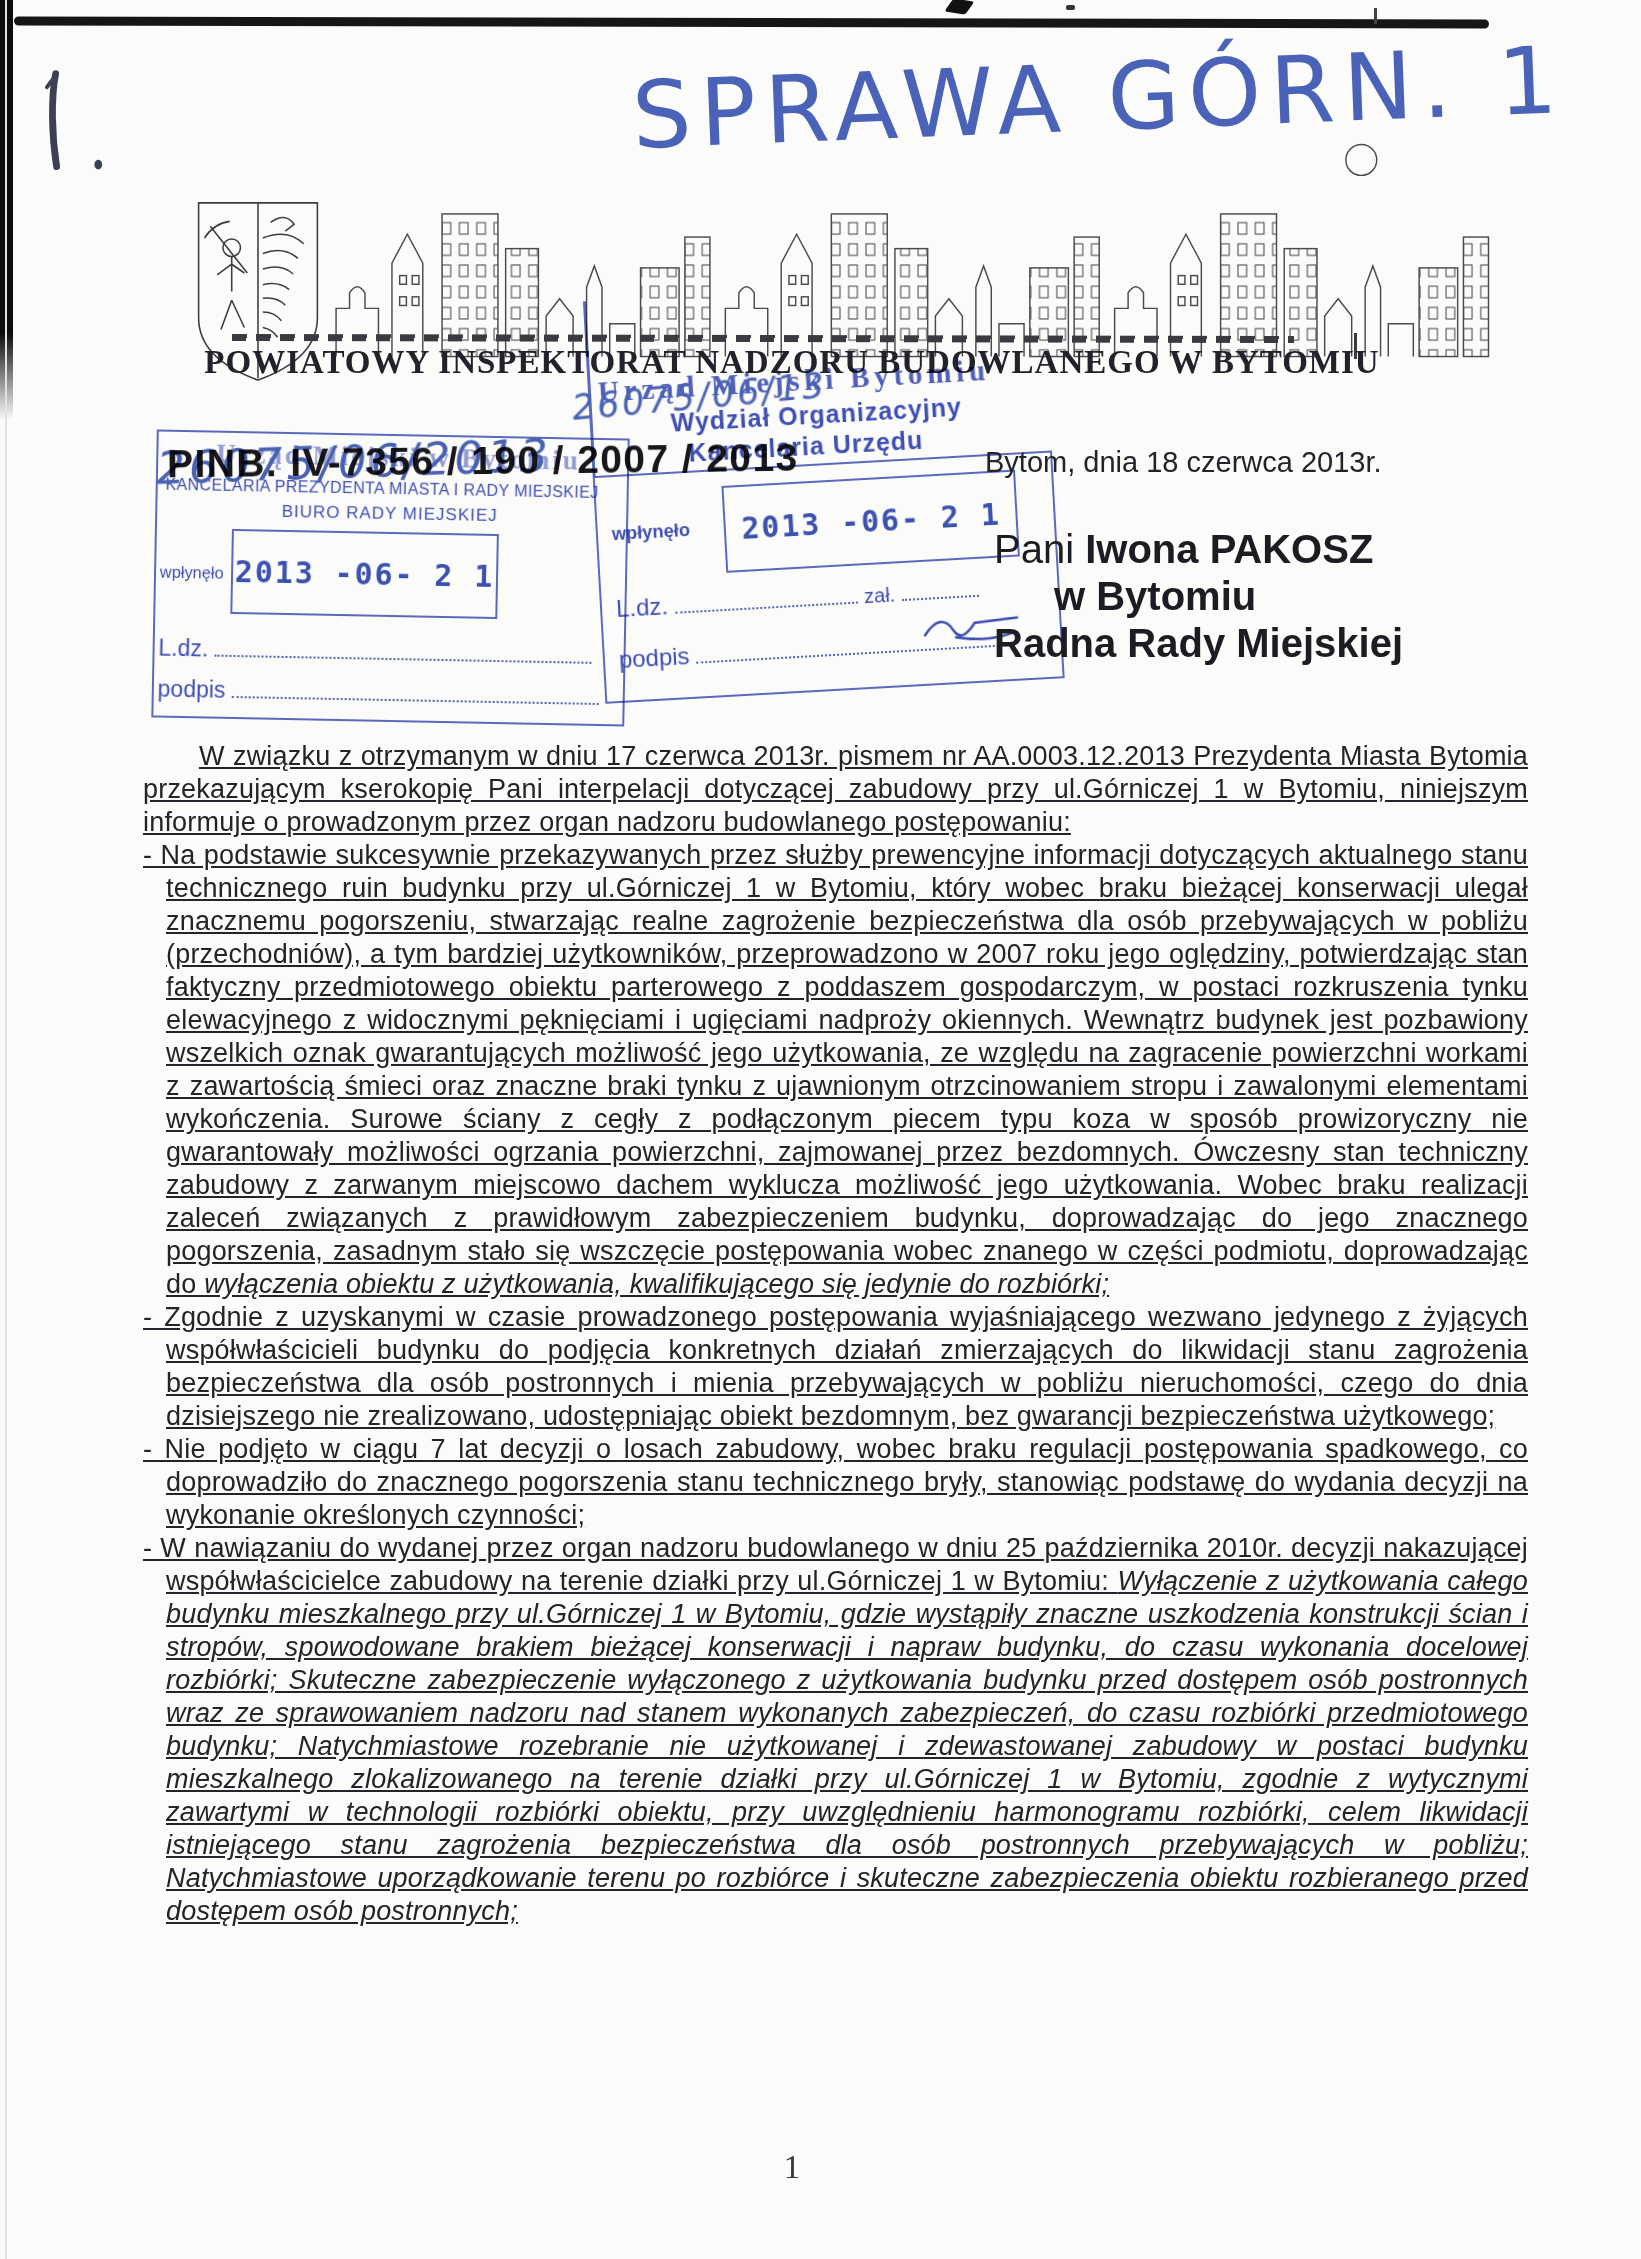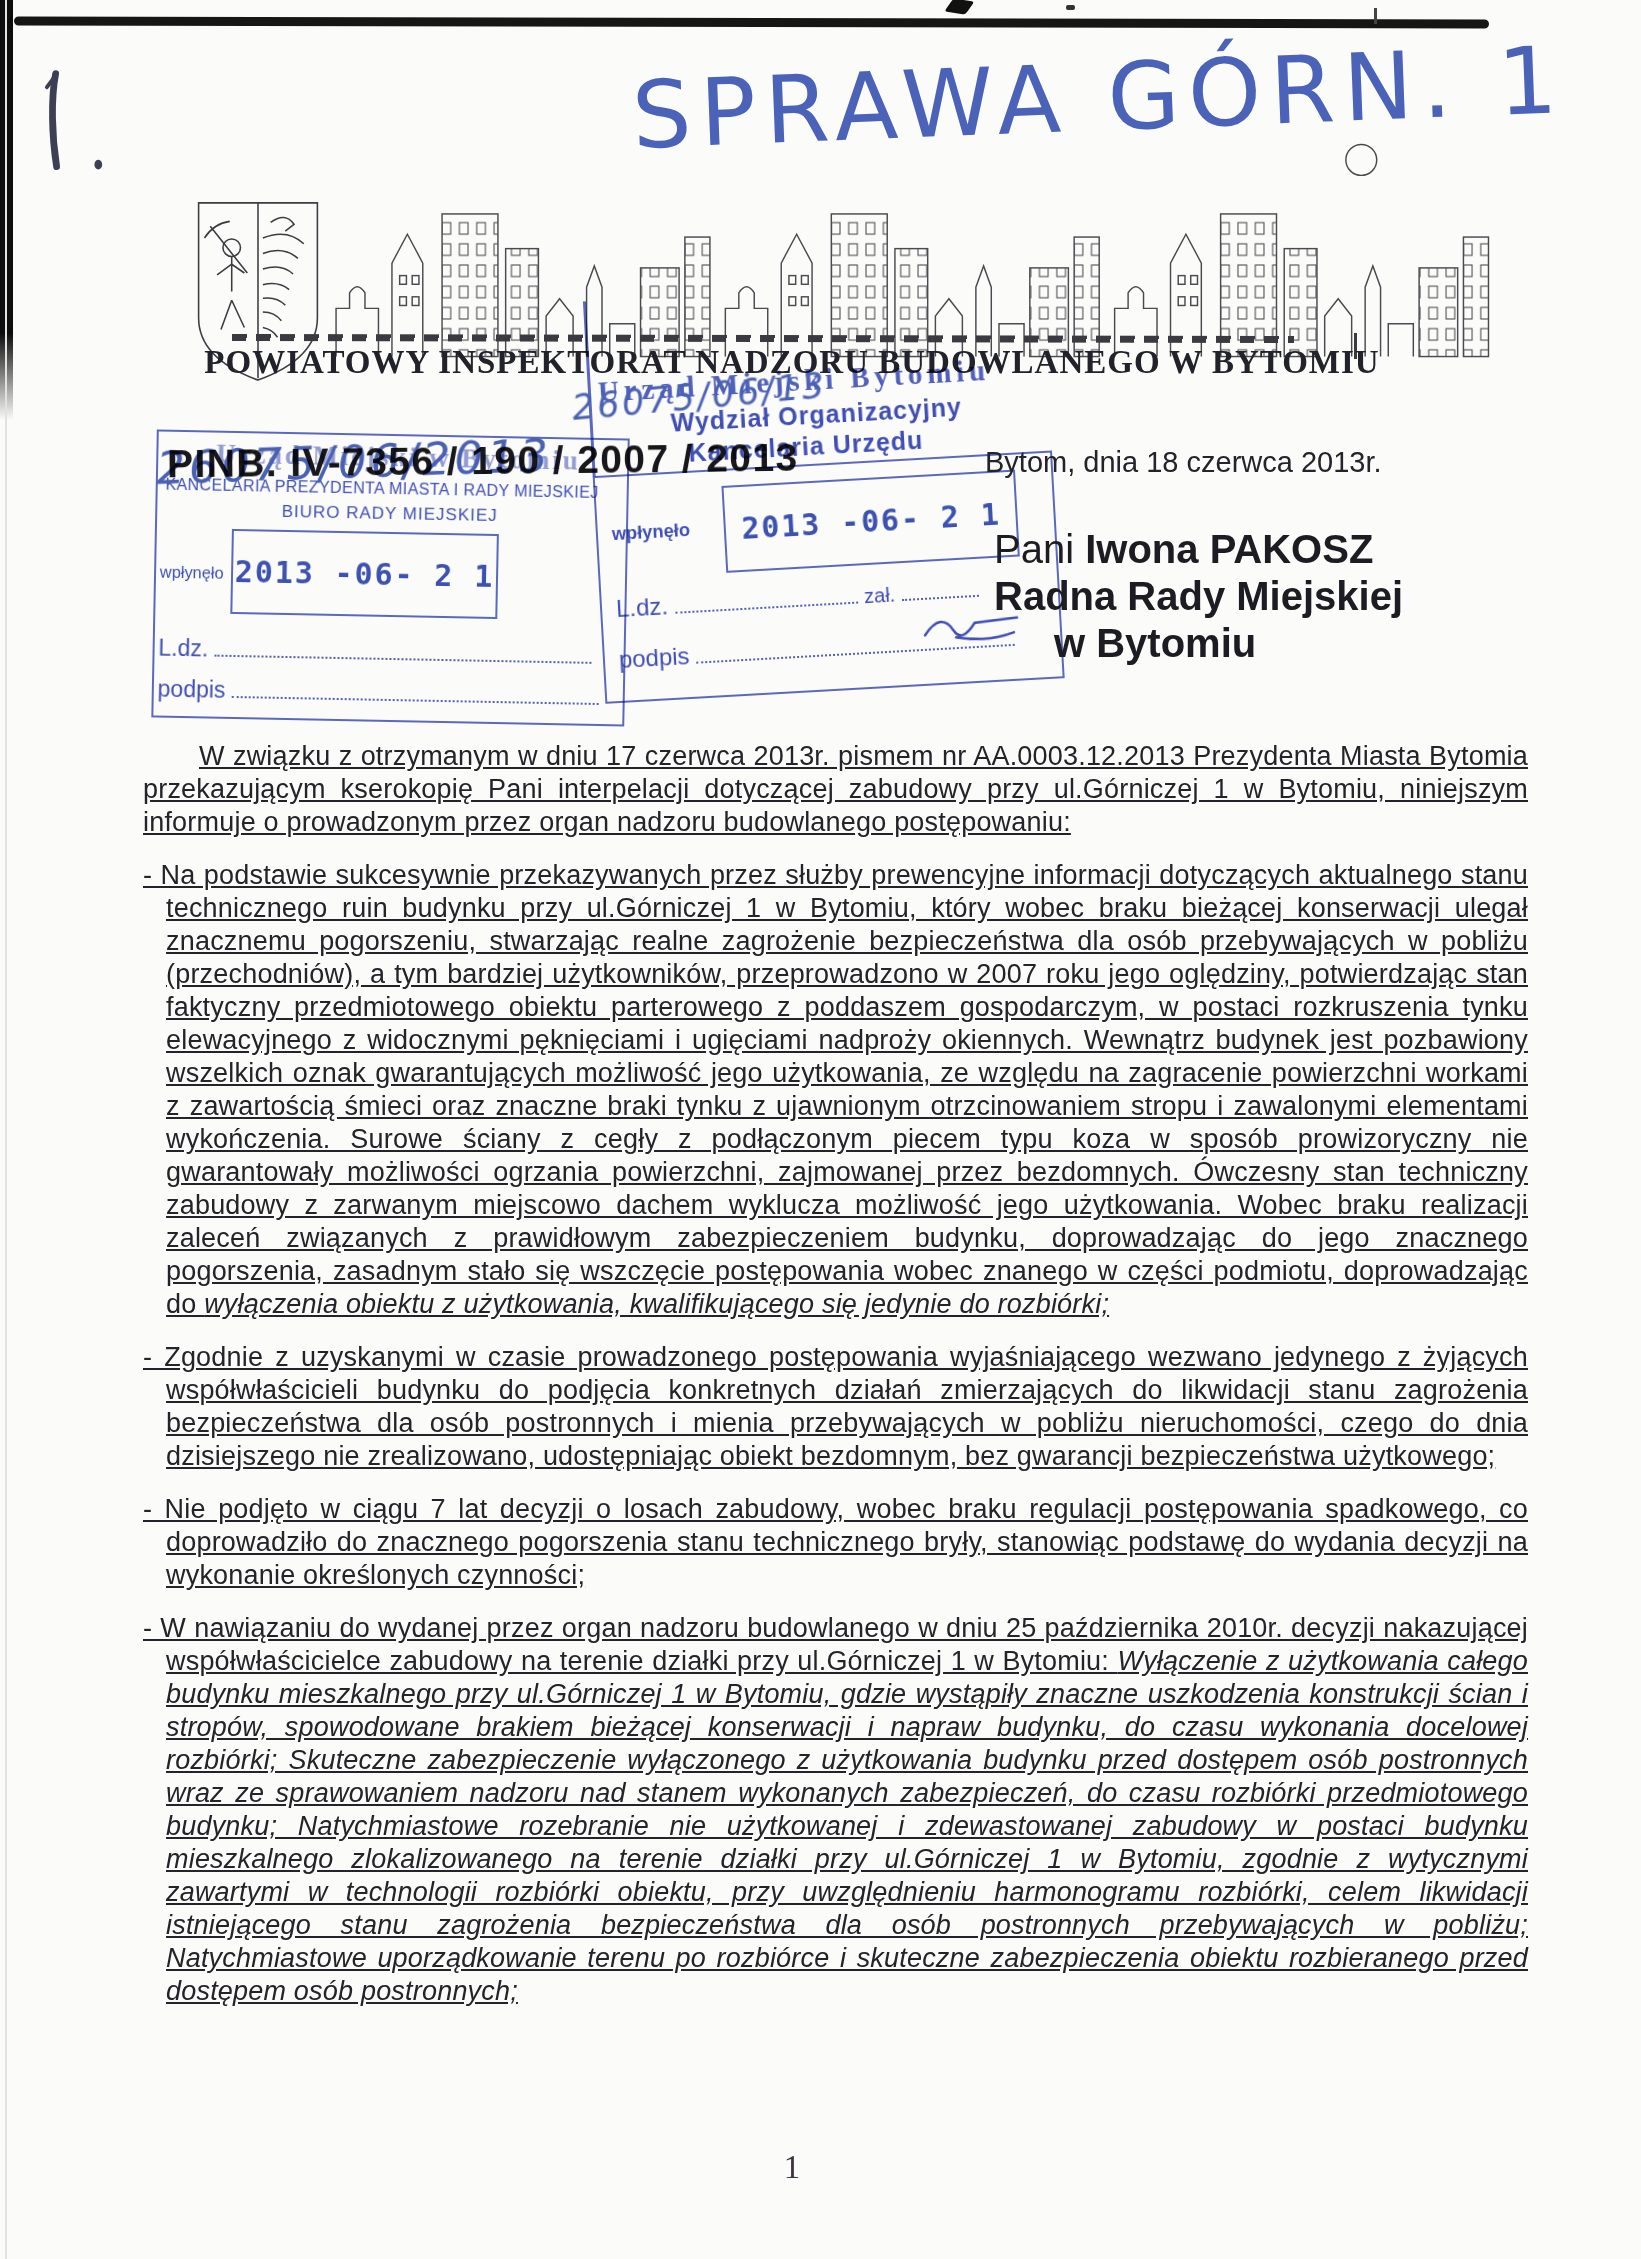--- a/index.html
+++ b/index.html
@@ -73,21 +73,21 @@
   .place-date{left:985px;top:446px;font-size:29px;color:#23232b;white-space:nowrap;}
   .recipient{left:994px;top:526px;font-size:40px;line-height:47px;color:#1c1c22;white-space:nowrap;}
   .recipient .b{font-weight:bold;}
   .recipient .indent{padding-left:60px;}
 
   
   .body-text{left:143px;top:740px;width:1385px;font-size:27px;line-height:33px;
         text-align:justify;color:#232329;letter-spacing:0.2px;text-decoration:underline;}
   .para{margin:0;}
   .para.intro{text-indent:56px;}
-  .para.bullet{padding-left:23px;text-indent:-23px;margin-top:20px;}
+  .para.bullet{padding-left:23px;text-indent:-23px;}
   .para .it{font-style:italic;}
 
   .page-number{left:29px;top:2149px;width:1526px;text-align:center;font-family:"Liberation Serif",serif;
         font-size:33px;color:#3c3440;}
 
   svg{display:block;}
 </style>
 </head>
 <body>
 
@@ -207,22 +207,22 @@
   </div>
 
   <div class="abs ref-number">PINB. IV-7356 / 190 / 2007 / 2013</div>
 
   <div class="abs place-date">Bytom, dnia 18 czerwca 2013r.</div>
 
   <div class="abs recipient">
     <div>
       <span>Pani </span><span class="b">Iwona PAKOSZ</span>
     </div>
+    <div class="b indent">w Bytomiu</div>
     <div class="b">Radna Rady Miejskiej</div>
-    <div class="b indent">w Bytomiu</div>
   </div>
 
   <div class="abs body-text">
       <div class="para intro"><span>W  związku z otrzymanym w dniu 17 czerwca 2013r. pismem nr AA.0003.12.2013 Prezydenta Miasta Bytomia przekazującym kserokopię Pani interpelacji dotyczącej zabudowy przy ul.Górniczej 1 w Bytomiu, niniejszym informuje o prowadzonym przez organ nadzoru budowlanego postępowaniu:</span></div>
       <div class="para bullet"><span>- Na podstawie sukcesywnie przekazywanych przez służby prewencyjne informacji dotyczących aktualnego stanu technicznego ruin budynku przy ul.Górniczej 1 w Bytomiu, który wobec braku bieżącej konserwacji ulegał znacznemu pogorszeniu, stwarzając realne zagrożenie bezpieczeństwa dla osób przebywających w pobliżu (przechodniów), a tym bardziej użytkowników, przeprowadzono w 2007 roku jego oględziny, potwierdzając stan faktyczny przedmiotowego obiektu parterowego z poddaszem gospodarczym, w postaci rozkruszenia tynku elewacyjnego z widocznymi pęknięciami i ugięciami nadproży okiennych. Wewnątrz budynek jest pozbawiony wszelkich oznak gwarantujących możliwość jego użytkowania, ze względu na zagracenie powierzchni workami z zawartością śmieci oraz znaczne braki tynku z ujawnionym otrzcinowaniem stropu i zawalonymi elementami wykończenia. Surowe ściany z cegły z podłączonym piecem typu koza w sposób prowizoryczny nie gwarantowały możliwości ogrzania powierzchni, zajmowanej przez bezdomnych. Ówczesny stan techniczny zabudowy z zarwanym miejscowo dachem wyklucza możliwość jego użytkowania. Wobec braku realizacji zaleceń związanych z prawidłowym zabezpieczeniem budynku, doprowadzając do jego znacznego pogorszenia, zasadnym stało się wszczęcie postępowania wobec znanego w części podmiotu, doprowadzając do </span><span class="it">wyłączenia obiektu z użytkowania, kwalifikującego się jedynie do rozbiórki;</span></div>
       <div class="para bullet"><span>- Zgodnie z uzyskanymi w czasie prowadzonego postępowania wyjaśniającego wezwano jedynego z żyjących współwłaścicieli budynku do podjęcia konkretnych działań zmierzających do likwidacji stanu zagrożenia bezpieczeństwa dla osób postronnych i mienia przebywających w pobliżu nieruchomości, czego do dnia dzisiejszego nie zrealizowano, udostępniając obiekt bezdomnym, bez gwarancji bezpieczeństwa użytkowego;</span></div>
       <div class="para bullet"><span>- Nie podjęto w ciągu 7 lat decyzji o losach  zabudowy, wobec braku regulacji postępowania spadkowego, co doprowadziło do znacznego pogorszenia stanu technicznego bryły, stanowiąc podstawę do wydania decyzji na wykonanie określonych czynności;</span></div>
       <div class="para bullet"><span>- W nawiązaniu do wydanej przez organ nadzoru budowlanego w dniu 25 października 2010r. decyzji nakazującej współwłaścicielce zabudowy na terenie działki przy ul.Górniczej 1 w Bytomiu: </span><span class="it">Wyłączenie z użytkowania całego budynku mieszkalnego przy ul.Górniczej 1 w Bytomiu, gdzie wystąpiły znaczne uszkodzenia konstrukcji ścian i stropów, spowodowane brakiem bieżącej konserwacji i napraw budynku, do czasu wykonania docelowej rozbiórki; Skuteczne zabezpieczenie wyłączonego z użytkowania budynku przed dostępem osób postronnych wraz ze sprawowaniem nadzoru nad stanem wykonanych zabezpieczeń, do czasu rozbiórki przedmiotowego budynku; Natychmiastowe rozebranie nie użytkowanej i zdewastowanej zabudowy w postaci budynku mieszkalnego zlokalizowanego na terenie działki przy ul.Górniczej 1 w Bytomiu, zgodnie z wytycznymi zawartymi w technologii rozbiórki obiektu, przy uwzględnieniu harmonogramu rozbiórki, celem likwidacji istniejącego stanu zagrożenia bezpieczeństwa dla osób postronnych przebywających w pobliżu; Natychmiastowe uporządkowanie terenu po rozbiórce i skuteczne zabezpieczenia obiektu rozbieranego przed dostępem osób postronnych;</span></div>
     </div>
 

